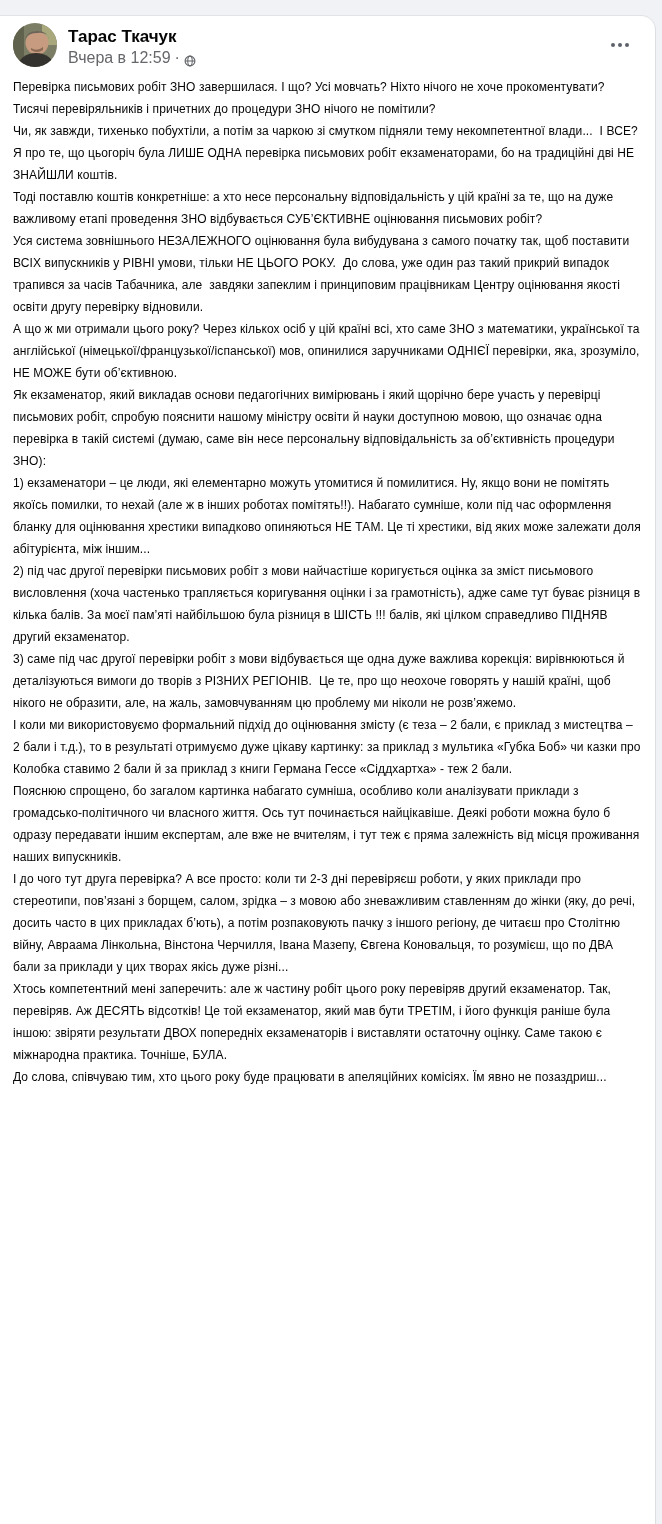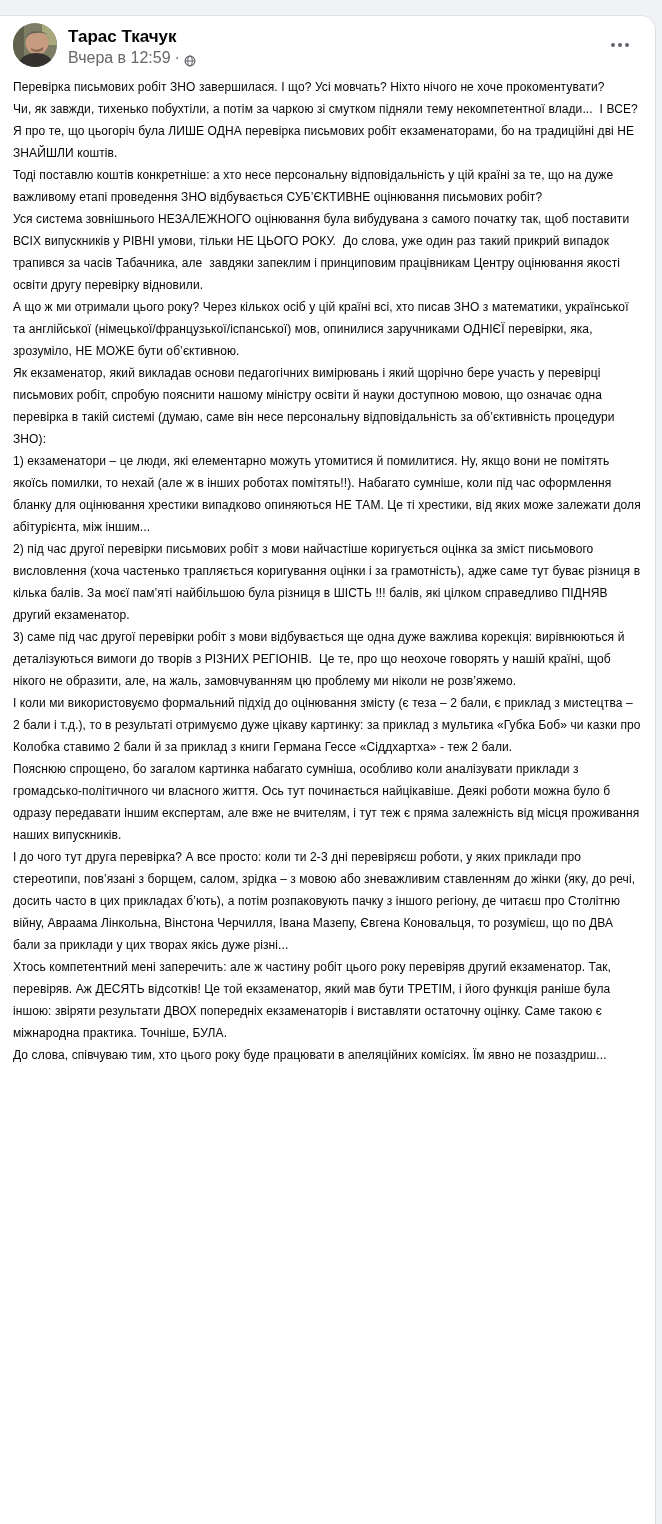--- a/index.html
+++ b/index.html
@@ -85,25 +85,26 @@
         <span style="display:flex;gap:3px;">
           <i></i>
             <i></i>
             <i></i>
         </span>
       </div>
     </div>
 
     <div class="content">
       <p>Перевірка письмових робіт ЗНО завершилася. І що? Усі мовчать? Ніхто нічого не хоче прокоментувати?</p>
+      <p>Тисячі перевіряльників і причетних до процедури ЗНО нічого не помітили?</p>
       <p>Чи, як завжди, тихенько побухтіли, а потім за чаркою зі смутком підняли тему некомпетентної влади...  І ВСЕ?</p>
       <p>Я про те, що цьогоріч була ЛИШЕ ОДНА перевірка письмових робіт екзаменаторами, бо на традиційні дві НЕ ЗНАЙШЛИ коштів.</p>
       <p>Тоді поставлю коштів конкретніше: а хто несе персональну відповідальність у цій країні за те, що на дуже важливому етапі проведення ЗНО відбувається СУБ’ЄКТИВНЕ оцінювання письмових робіт?</p>
       <p>Уся система зовнішнього НЕЗАЛЕЖНОГО оцінювання була вибудувана з самого початку так, щоб поставити ВСІХ випускників у РІВНІ умови, тільки НЕ ЦЬОГО РОКУ.  До слова, уже один раз такий прикрий випадок трапився за часів Табачника, але  завдяки запеклим і принциповим працівникам Центру оцінювання якості освіти другу перевірку відновили.</p>
-      <p>А що ж ми отримали цього року? Через кількох осіб у цій країні всі, хто писав ЗНО з математики, української та англійської (німецької/французької/іспанської) мов, опинилися заручниками ОДНІЄЇ перевірки, яка, зрозуміло, НЕ МОЖЕ бути об’єктивною.</p>
+      <p>А що ж ми отримали цього року? Через кількох осіб у цій країні всі, хто саме ЗНО з математики, української та англійської (німецької/французької/іспанської) мов, опинилися заручниками ОДНІЄЇ перевірки, яка, зрозуміло, НЕ МОЖЕ бути об’єктивною.</p>
       <p>Як екзаменатор, який викладав основи педагогічних вимірювань і який щорічно бере участь у перевірці письмових робіт, спробую пояснити нашому міністру освіти й науки доступною мовою, що означає одна перевірка в такій системі (думаю, саме він несе персональну відповідальність за об’єктивність процедури ЗНО):</p>
       <p>1) екзаменатори – це люди, які елементарно можуть утомитися й помилитися. Ну, якщо вони не помітять якоїсь помилки, то нехай (але ж в інших роботах помітять!!). Набагато сумніше, коли під час оформлення бланку для оцінювання хрестики випадково опиняються НЕ ТАМ. Це ті хрестики, від яких може залежати доля абітурієнта, між іншим...</p>
       <p>2) під час другої перевірки письмових робіт з мови найчастіше коригується оцінка за зміст письмового висловлення (хоча частенько трапляється коригування оцінки і за грамотність), адже саме тут буває різниця в кілька балів. За моєї пам’яті найбільшою була різниця в ШІСТЬ !!! балів, які цілком справедливо ПІДНЯВ другий екзаменатор.</p>
       <p>3) саме під час другої перевірки робіт з мови відбувається ще одна дуже важлива корекція: вирівнюються й деталізуються вимоги до творів з РІЗНИХ РЕГІОНІВ.  Це те, про що неохоче говорять у нашій країні, щоб нікого не образити, але, на жаль, замовчуванням цю проблему ми ніколи не розв’яжемо.</p>
       <p>І коли ми використовуємо формальний підхід до оцінювання змісту (є теза – 2 бали, є приклад з мистецтва – 2 бали і т.д.), то в результаті отримуємо дуже цікаву картинку: за приклад з мультика «Губка Боб» чи казки про Колобка ставимо 2 бали й за приклад з книги Германа Гессе «Сіддхартха» - теж 2 бали.</p>
       <p>Пояснюю спрощено, бо загалом картинка набагато сумніша, особливо коли аналізувати приклади з громадсько-політичного чи власного життя. Ось тут починається найцікавіше. Деякі роботи можна було б одразу передавати іншим експертам, але вже не вчителям, і тут теж є пряма залежність від місця проживання наших випускників.</p>
       <p>І до чого тут друга перевірка? А все просто: коли ти 2-3 дні перевіряєш роботи, у яких приклади про стереотипи, пов’язані з борщем, салом, зрідка – з мовою або зневажливим ставленням до жінки (яку, до речі, досить часто в цих прикладах б’ють), а потім розпаковують пачку з іншого регіону, де читаєш про Столітню війну, Авраама Лінкольна, Вінстона Черчилля, Івана Мазепу, Євгена Коновальця, то розумієш, що по ДВА бали за приклади у цих творах якісь дуже різні...</p>
       <p>Хтось компетентний мені заперечить: але ж частину робіт цього року перевіряв другий екзаменатор. Так, перевіряв. Аж ДЕСЯТЬ відсотків! Це той екзаменатор, який мав бути ТРЕТІМ, і його функція раніше була іншою: звіряти результати ДВОХ попередніх екзаменаторів і виставляти остаточну оцінку. Саме такою є міжнародна практика. Точніше, БУЛА.</p>
       <p>До слова, співчуваю тим, хто цього року буде працювати в апеляційних комісіях. Їм явно не позаздриш...</p>
     </div>

